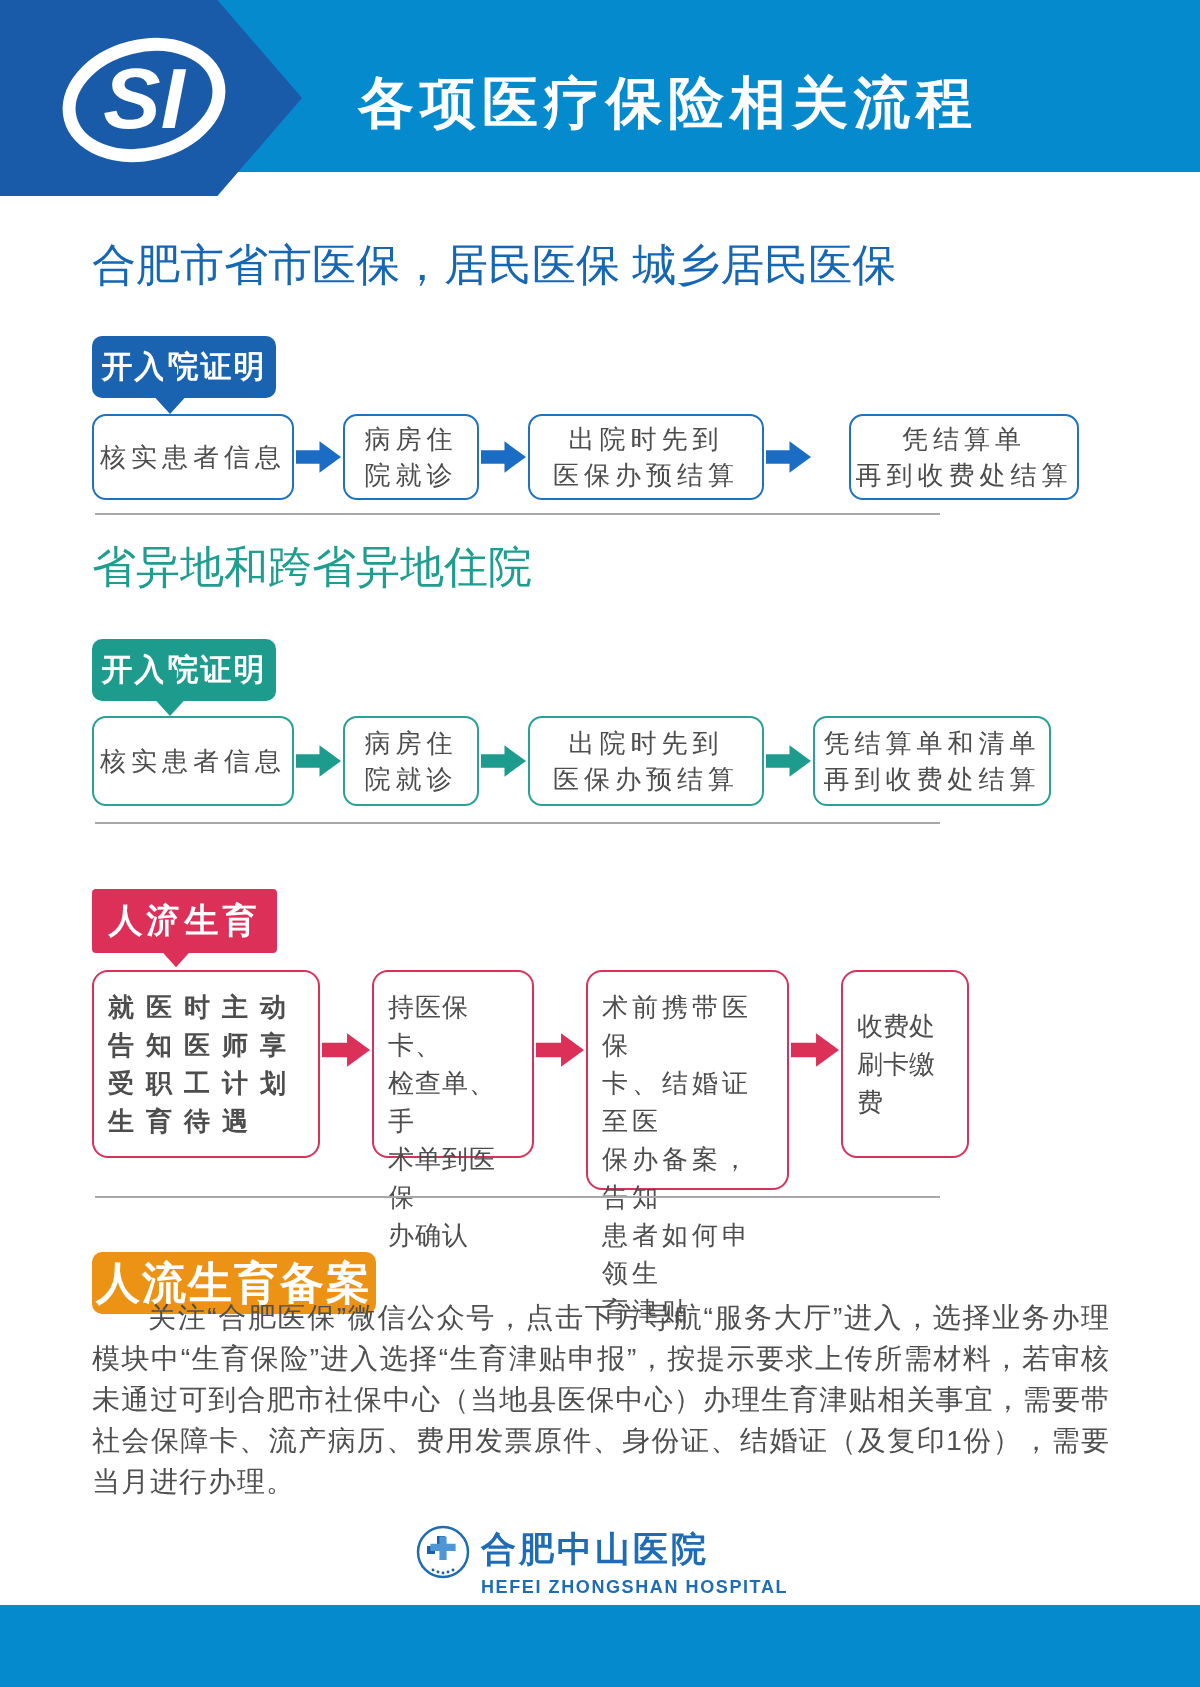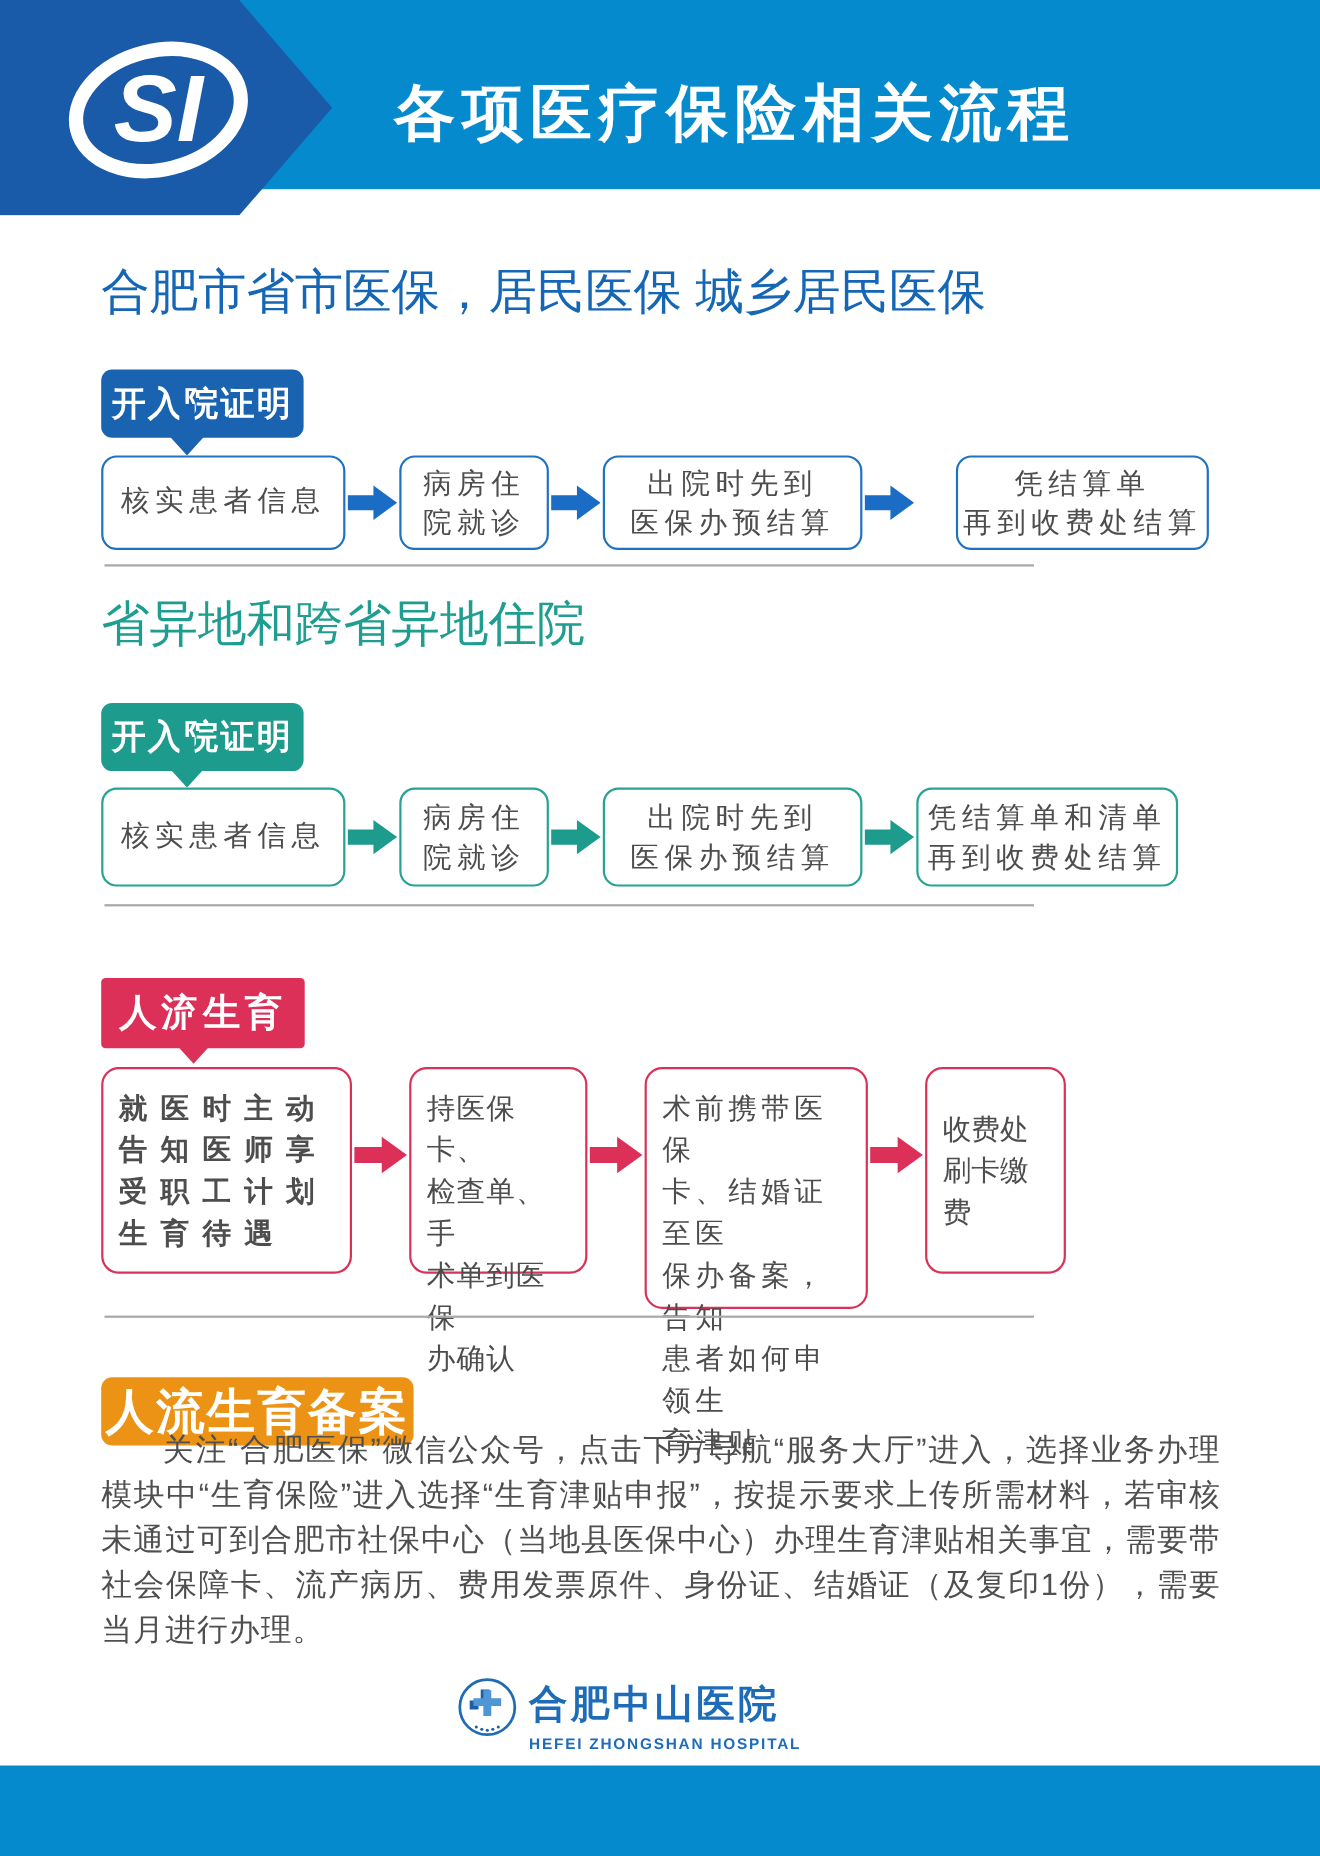--- a/index.html
+++ b/index.html
@@ -36,21 +36,21 @@
   .flow { position:absolute; left:92px; display:flex; align-items:center; }
   .flow-red { align-items:flex-start; }
   .fbox { border:2px solid; border-radius:14px; display:flex; align-items:center; justify-content:center;
           white-space:pre-line; color:#4d4d4d; text-align:center; font-size:26px; line-height:36px;
           letter-spacing:5px; background:#ffffff; }
   .flow-blue .fbox { border-color:#1f72c0; height:86px; }
   .flow-teal .fbox { border-color:#27a295; height:90px; }
   .flow-blue { top:414px; }
   .flow-teal { top:716px; }
   .flow-red  { top:970px; }
-  .w1 { width:222px;font-family:Liberation Mono, monospace; } .w2 { width:136px; } .w3 { width:236px; } .w4 { width:230px;margin-left:36px; } .w4b { width:238px; }
+  .w1 { width:202px; } .w2 { width:136px; } .w3 { width:236px; } .w4 { width:230px;margin-left:36px; } .w4b { width:238px; }
 
   .flow-red .fbox { border-color:#d93158; border-radius:16px; text-align:left; align-items:flex-start;
                     justify-content:flex-start; padding:16px 14px; font-size:26px; line-height:38px; }
   .rb1 { width:228px; height:188px; letter-spacing:12px;font-weight:bold; }
   .rb2 { width:162px; height:188px; letter-spacing:1px; }
   .rb3 { width:203px; height:220px; letter-spacing:4px; }
   .rb4 { width:128px; height:188px; letter-spacing:0; font-size:25px; align-items:center !important;
          display:flex; }
   .rb4 .inner { margin:auto 0; }
 
@@ -64,21 +64,21 @@
 
   
   .para { position:absolute; left:92px; top:1297px; width:1018px; font-size:28px; line-height:41px;
           color:#4f4f4f; text-align:justify; text-indent:2em; letter-spacing:1px; }
 
   
   .hospital { position:absolute; left:415px; top:1524px; display:flex; align-items:flex-start; }
   .seal { line-height:0; margin-right:10px; }
   .hosp-text { padding-top:2px; }
   .hosp-cn { font-size:35px; font-weight:bold; color:#1e6cb8; letter-spacing:3px; white-space:nowrap; }
-  .hosp-en { font-size:14px; font-weight:bold; color:#1e6cb8; letter-spacing:1.6px; margin-top:4px; white-space:nowrap; }
+  .hosp-en { font-size:18px; font-weight:bold; color:#1e6cb8; letter-spacing:1.6px; margin-top:4px; white-space:nowrap; }
   .bottom-bar { position:absolute; left:0; top:1605px; width:1200px; height:82px; background:#068ace; }
 </style>
 </head>
 <body>
 
 <div class="page">
 
   <div class="banner"></div>
   <div class="banner-arrow"></div>
   <div class="si-logo">

